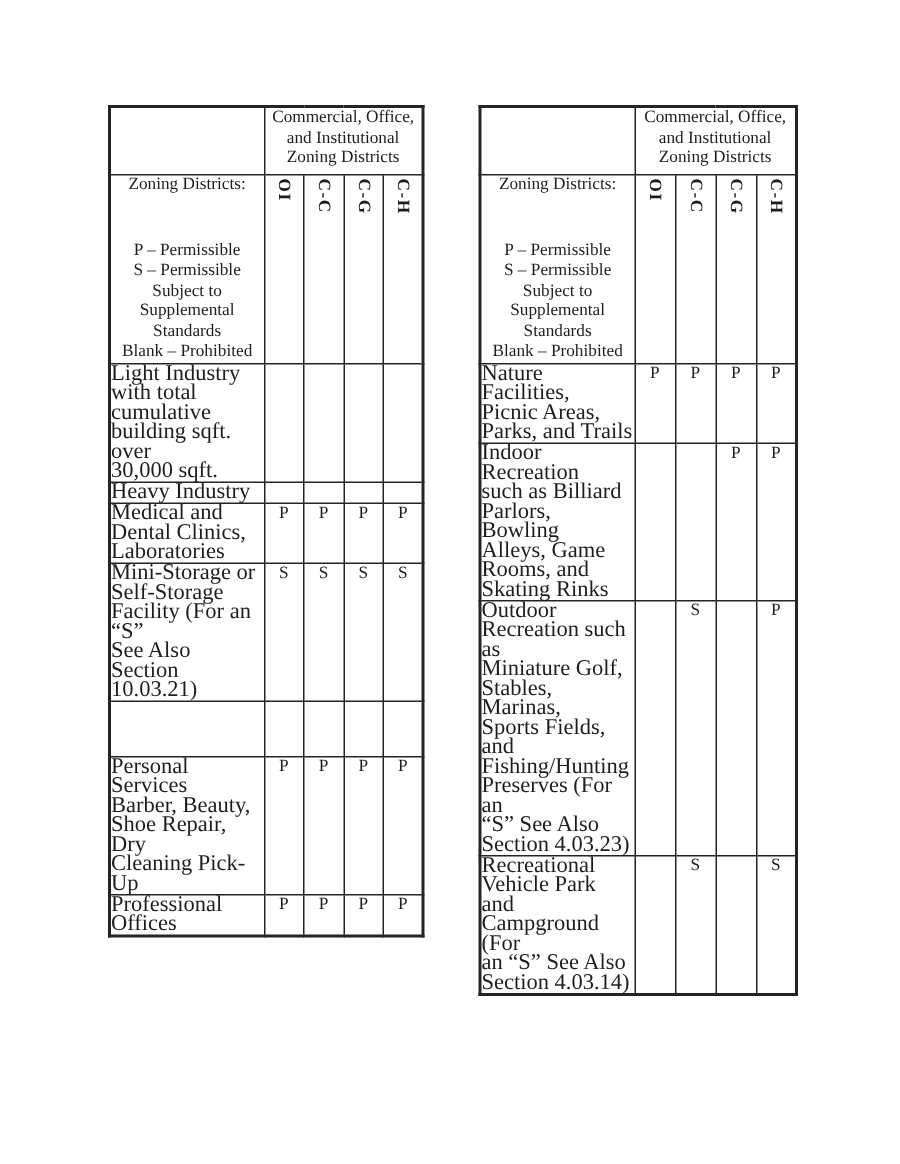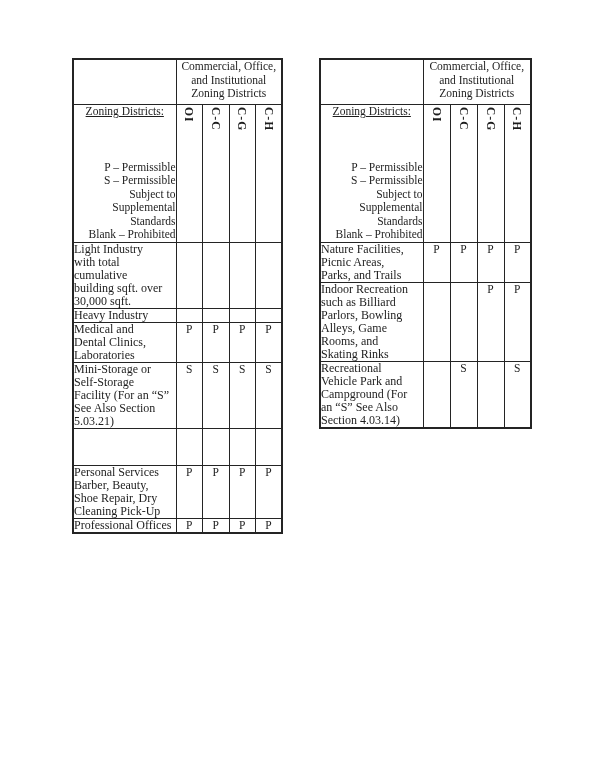--- a/index.html
+++ b/index.html
@@ -6,21 +6,21 @@
   body {
     width: 600px; height: 776px;
     background: #ffffff;
     font-family: "Liberation Serif", "DejaVu Serif", serif;
     color: #1d1d1d;
   }
   .page { position: relative; width: 600px; height: 776px; background: #ffffff; overflow: hidden; }
 
   table.zoning {
     position: absolute;
-    top: 58px;
+    top: 70px;
     border-collapse: collapse;
     table-layout: fixed;
     background: #ffffff;
     border: 2px solid #242424;
   }
   #table-left  { left: 72px;  width: 209px; }
   #table-right { left: 319px; width: 211px; }
 
   table.zoning td, table.zoning th {
     border: 1.5px solid #242424;
@@ -40,36 +40,36 @@
     white-space: pre-line;
     padding: 4px 2px;
   }
 
   .legend-cell {
     font-weight: bold;
     font-size: 11.5px;
     line-height: 13.5px;
     padding: 7px 3px 8px 5px;
   }
-  .legend-title { text-align: center; margin-bottom: 42px; text-decoration: underline; }
-  .legend-body  { white-space: pre-line; text-align: right; }
+  .legend-title { text-align: center; margin-bottom: 30px; }
+  .legend-body  { white-space: pre-line; text-align: center; }
 
   .district-cell { vertical-align: middle; text-align: center; }
   .district-label {
     display: inline-block;
     writing-mode: vertical-rl;
     text-orientation: mixed;
     font-weight: bold;
     font-size: 11.5px;
     letter-spacing: 1px;
     padding: 2px 0;
   }
 
   td.use-cell {
-    font-size: 12px;
+    font-size: 15px;
     line-height: 13px;
     padding: 3px 2px 4px 5px;
     white-space: pre-line;
   }
   td.val-cell {
     text-align: center;
     vertical-align: middle;
     font-size: 11.5px;
   }
   tr.empty-row td { height: 36px; }
@@ -144,21 +144,21 @@
           <td class="val-cell">P</td>
           <td class="val-cell">P</td>
           <td class="val-cell">P</td>
           <td class="val-cell">P</td>
         </tr>
         <tr>
           <td class="use-cell">Mini-Storage or
 Self-Storage
 Facility (For an “S”
 See Also Section
-5.03.21)</td>
+10.03.21)</td>
           <td class="val-cell">S</td>
           <td class="val-cell">S</td>
           <td class="val-cell">S</td>
           <td class="val-cell">S</td>
         </tr>
         <tr class="empty-row">
           <td class="use-cell"></td>
           <td class="val-cell"></td>
           <td class="val-cell"></td>
           <td class="val-cell"></td>
@@ -239,20 +239,35 @@
 Parlors, Bowling
 Alleys, Game
 Rooms, and
 Skating Rinks</td>
           <td class="val-cell"></td>
           <td class="val-cell"></td>
           <td class="val-cell">P</td>
           <td class="val-cell">P</td>
         </tr>
         <tr>
+          <td class="use-cell">Outdoor
+Recreation such as
+Miniature Golf,
+Stables, Marinas,
+Sports Fields, and
+Fishing/Hunting
+Preserves (For an
+“S” See Also
+Section 4.03.23)</td>
+          <td class="val-cell"></td>
+          <td class="val-cell">S</td>
+          <td class="val-cell"></td>
+          <td class="val-cell">P</td>
+        </tr>
+        <tr>
           <td class="use-cell">Recreational
 Vehicle Park and
 Campground (For
 an “S” See Also
 Section 4.03.14)</td>
           <td class="val-cell"></td>
           <td class="val-cell">S</td>
           <td class="val-cell"></td>
           <td class="val-cell">S</td>
         </tr>

